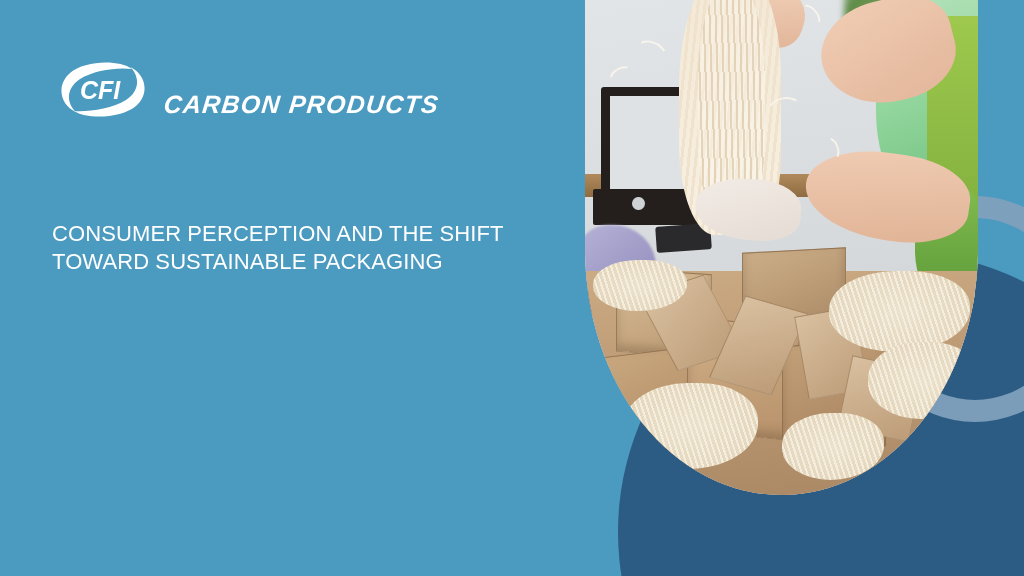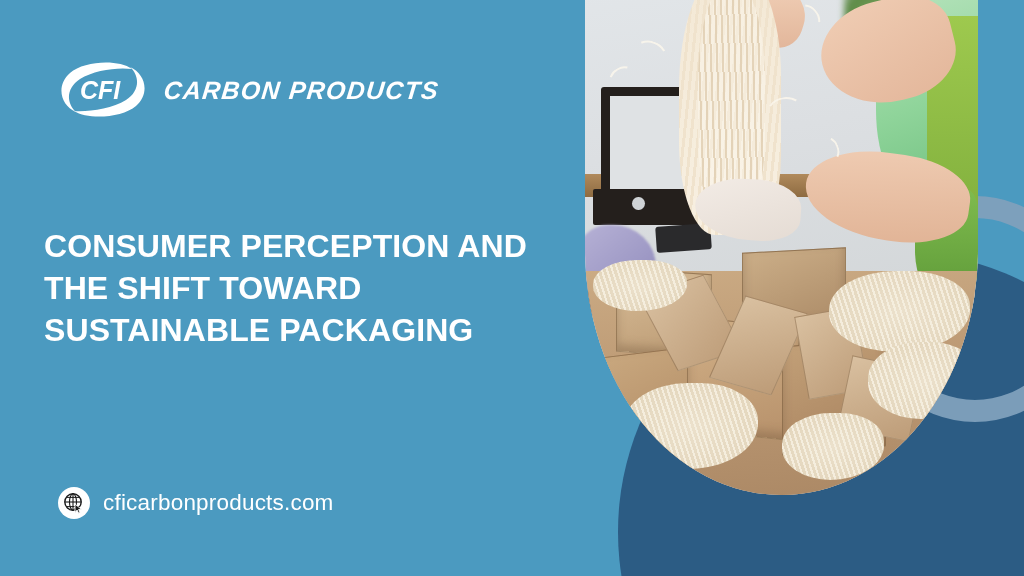--- a/index.html
+++ b/index.html
@@ -274,21 +274,21 @@
   .p3 { left: 2%;  top: 54%; width: 24%; height: 10%; }
   .p4 { left: 50%; top: 84%; width: 26%; height: 13%; }
   .p5 { left: 72%; top: 70%; width: 28%; height: 15%; }
 
   
   .logo {
     position: absolute;
     left: 58px;
     top: 61px;
     display: flex;
-    align-items: center;
+    align-items: flex-end;
     gap: 14px;
     height: 58px;
   }
   .logo-mark {
     position: relative;
     width: 92px;
     height: 58px;
   }
   .logo-mark svg { display: block; }
   .logo-word {
@@ -297,27 +297,27 @@
     font-weight: 700;
     letter-spacing: 1.2px;
     font-style: italic;
     transform: skewX(-6deg);
     font-family: "Liberation Sans Narrow", "Liberation Sans", sans-serif;
     white-space: nowrap;
   }
 
   .headline {
     position: absolute;
-    left: 44px;
+    left: 52px;
     top: 205px;
     width: 494px;
     color: #ffffff;
-    font-size: 32px;
+    font-size: 22px;
     line-height: 1.30;
-    font-weight: 700;
+    font-weight: 400;
     letter-spacing: .1px;
   }
   .body-copy {
     position: absolute;
     left: 58px;
     top: 264px;
     width: 494px;
     color: #f4fbfd;
     font-size: 19.5px;
     line-height: 1.62;
@@ -417,28 +417,14 @@
         <path d="M16 50 C30 59 64 57 78 45 C92 33 88 13 72 6 C82 15 82 30 68 39 C54 48 30 51 16 50 Z" fill="#ffffff"></path>
         <text x="22" y="38" font-family="Liberation Sans, sans-serif" font-size="25" font-weight="700" font-style="italic" fill="#ffffff">CFI</text>
       </svg>
     </div>
     <div class="logo-word">CARBON PRODUCTS</div>
   </div>
 
   <h1 class="headline">CONSUMER PERCEPTION AND THE SHIFT TOWARD SUSTAINABLE PACKAGING</h1>
 
 
-  <div class="site">
-    <span class="globe-badge">
-      <svg width="24" height="24" viewBox="0 0 24 24" aria-hidden="true">
-        <circle cx="11" cy="11" r="8.2" fill="none" stroke="#1b1b1b" stroke-width="1.4"></circle>
-        <ellipse cx="11" cy="11" rx="3.5" ry="8.2" fill="none" stroke="#1b1b1b" stroke-width="1.1"></ellipse>
-        <line x1="2.8" y1="11" x2="19.2" y2="11" stroke="#1b1b1b" stroke-width="1.1"></line>
-        <line x1="4.2" y1="6.4" x2="17.8" y2="6.4" stroke="#1b1b1b" stroke-width="1"></line>
-        <line x1="4.2" y1="15.6" x2="17.8" y2="15.6" stroke="#1b1b1b" stroke-width="1"></line>
-        <line x1="11" y1="2.8" x2="11" y2="19.2" stroke="#1b1b1b" stroke-width="1.1"></line>
-        <path d="M13 13.2 L13 21.4 L15.1 19.1 L16.6 22.2 L18.1 21.4 L16.6 18.5 L19.6 18.3 Z" fill="#1b1b1b" stroke="#ffffff" stroke-width="0.9" stroke-linejoin="round"></path>
-      </svg>
-    </span>
-    <span class="site-url">cficarbonproducts.com</span>
-  </div>
 
 </div>
 
 </body></html>

